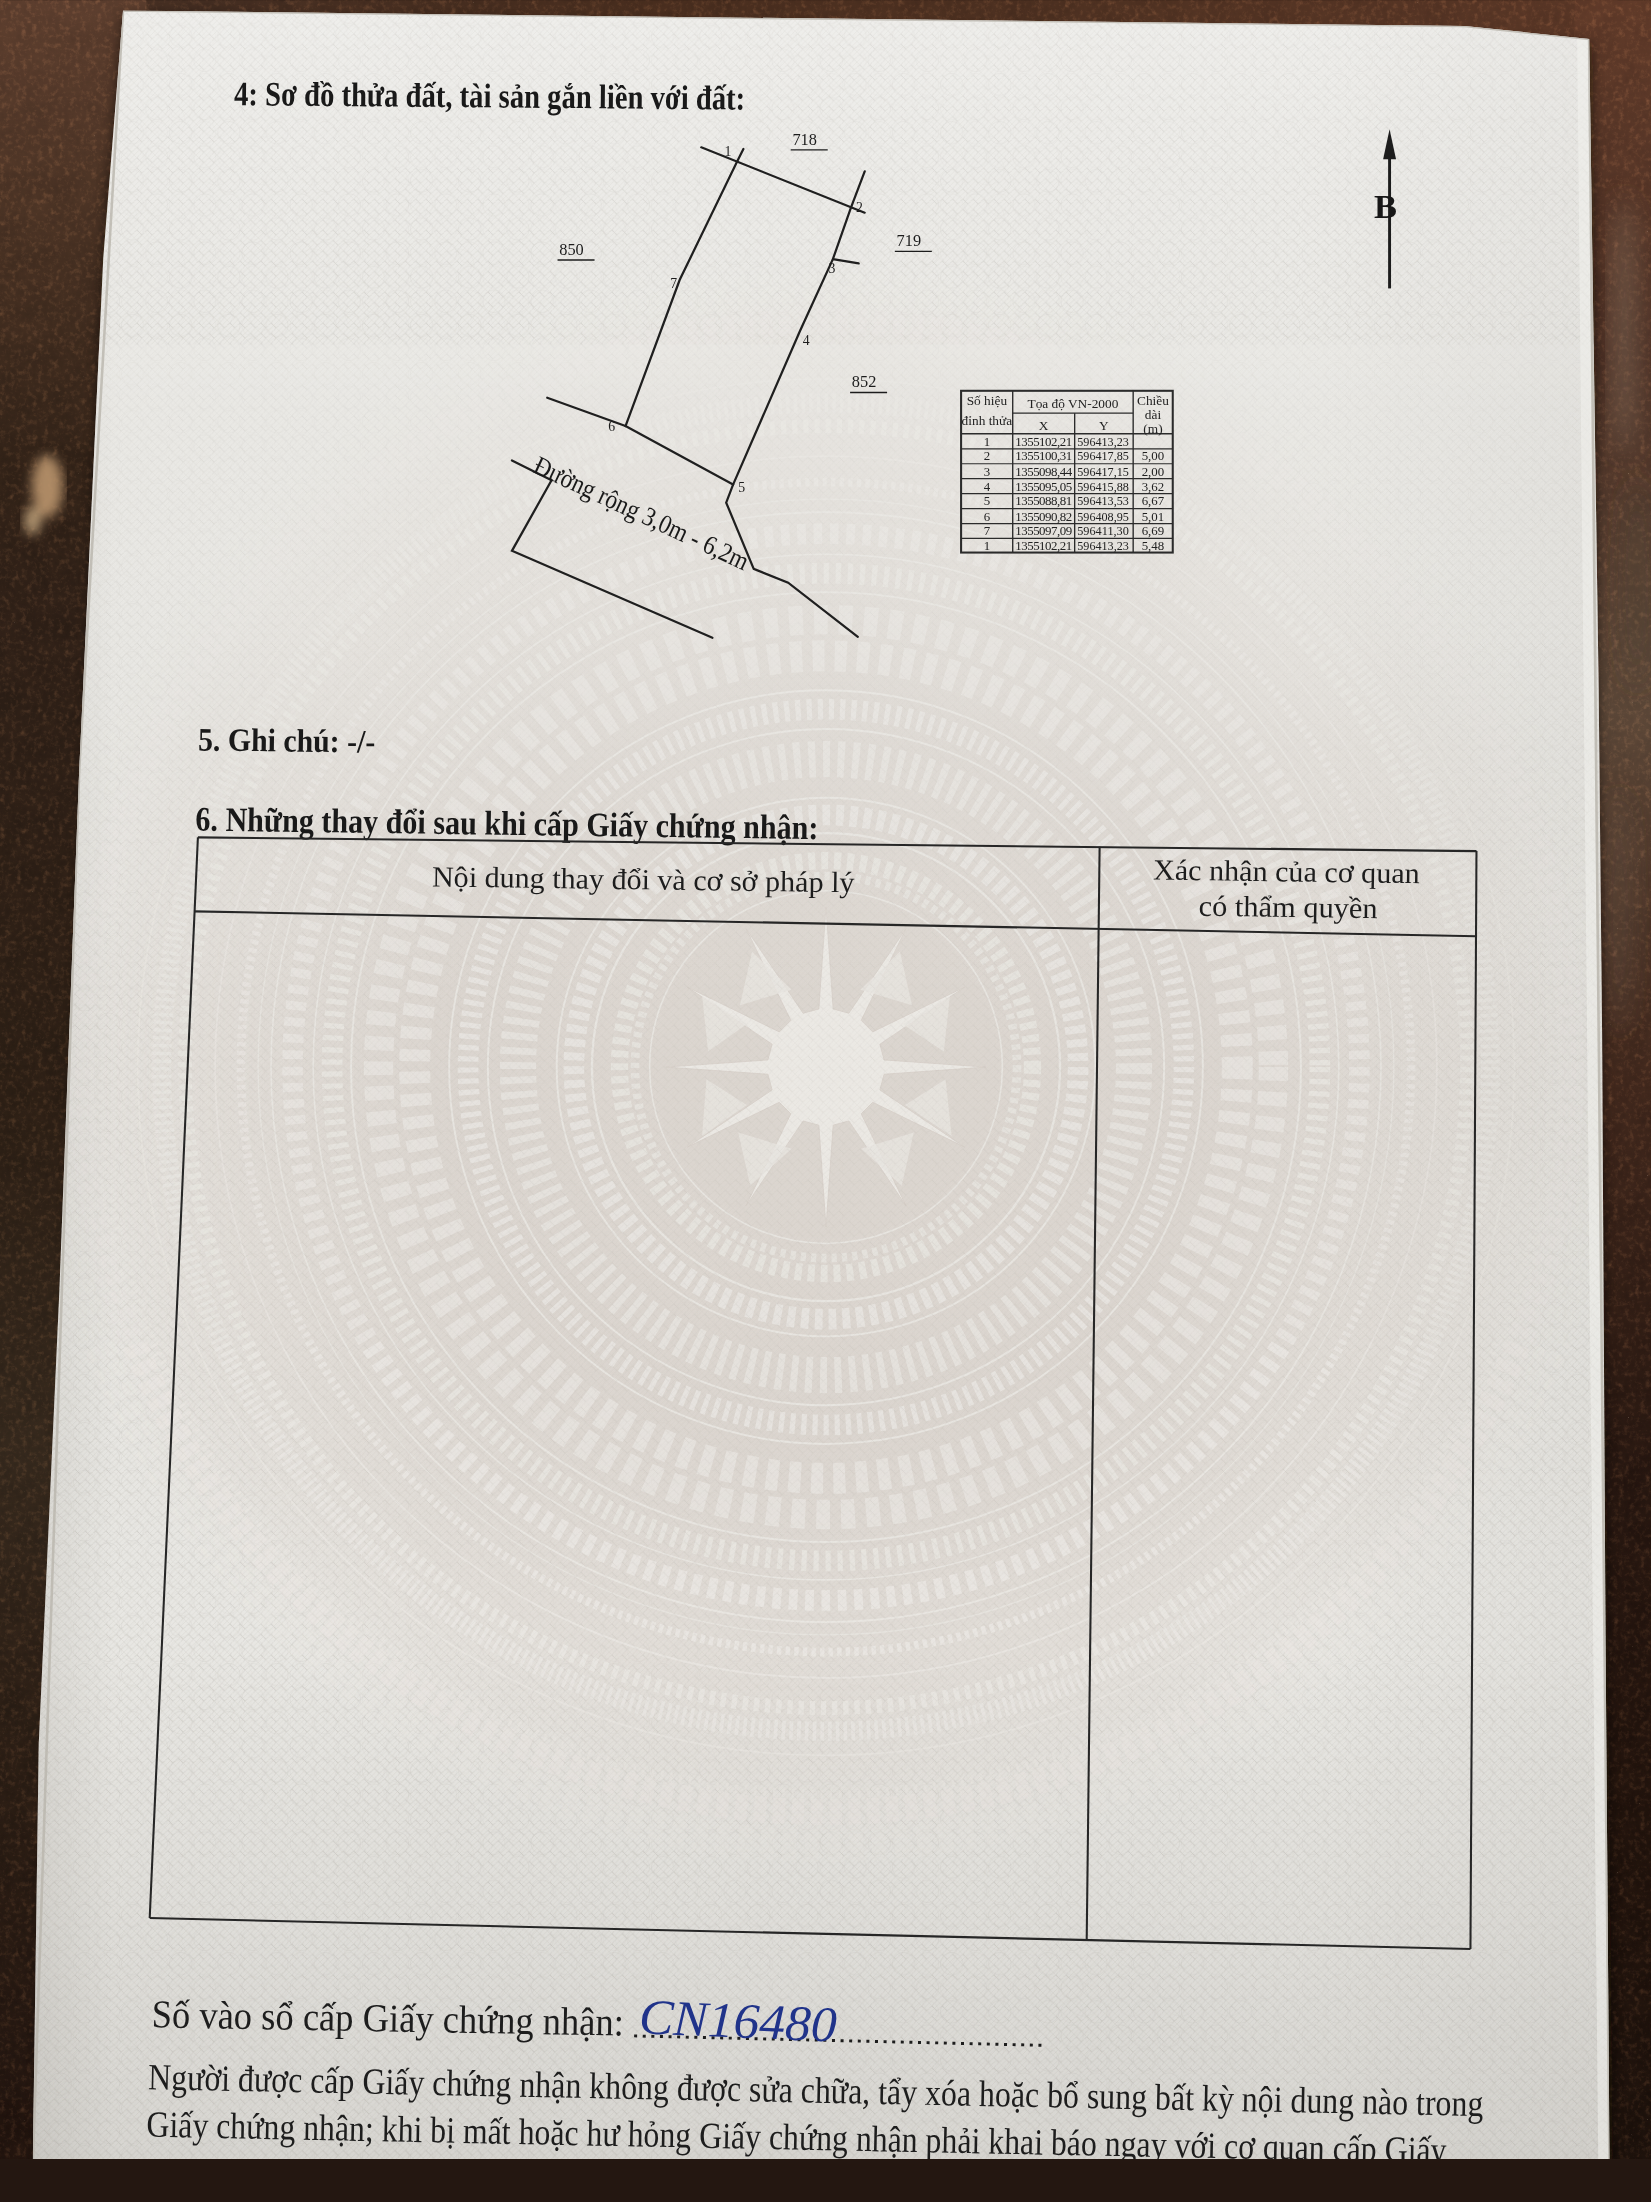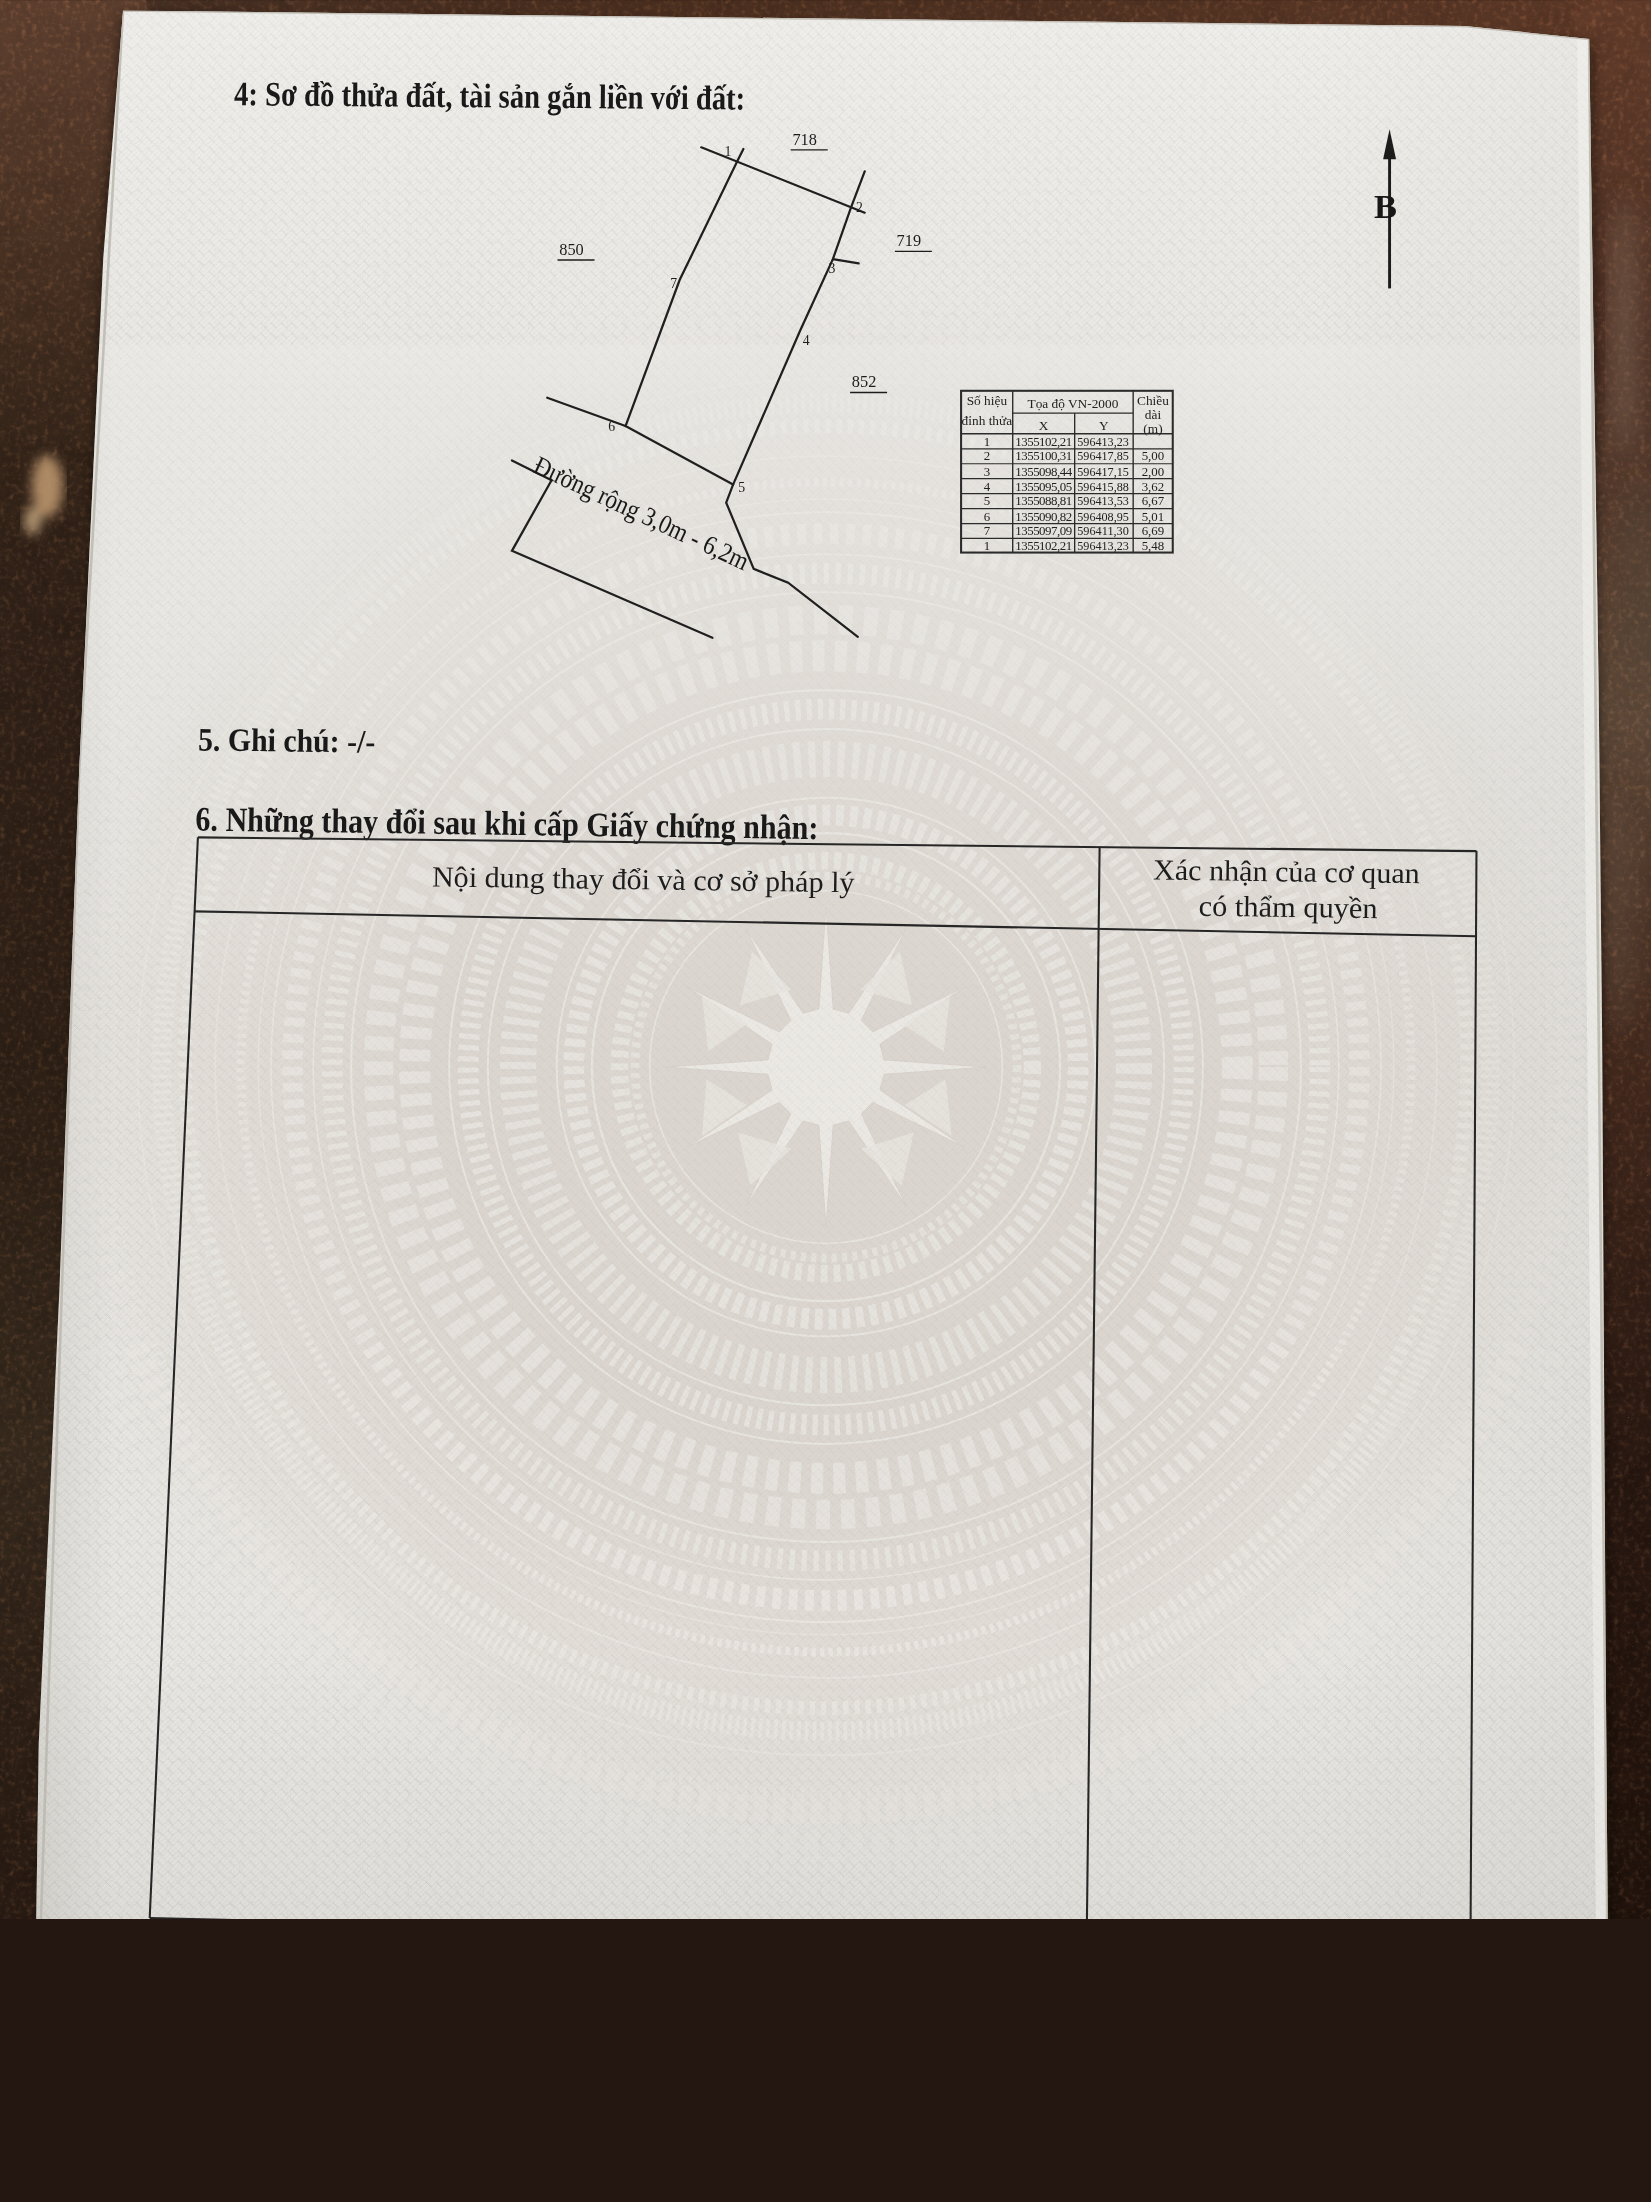--- a/index.html
+++ b/index.html
@@ -1,17 +1,17 @@
 <!DOCTYPE html>
 <html lang="vi" style="font-size:13.8px"><head>
 <meta charset="utf-8">
 <title>GCN</title>
 <style>
   html,body{margin:0;padding:0;background:#241711;}
-  .page{width:1652px;height:1919px;overflow:hidden;position:relative;font-family:"Liberation Serif",serif;}
+  .page{width:1652px;height:2159px;overflow:hidden;position:relative;font-family:"Liberation Serif",serif;}
   svg{display:block;}
   text{font-family:"Liberation Serif",serif;}
 </style>
 </head>
 <body>
 <div class="page">
 <svg width="1652" height="2203" viewBox="0 0 1920 2560" xmlns="http://www.w3.org/2000/svg">
 <defs>
   <filter id="gnoise" color-interpolation-filters="sRGB" x="0%" y="0%" width="100%" height="100%">
     <feTurbulence type="fractalNoise" baseFrequency="0.16" numOctaves="4" seed="5" result="t"></feTurbulence>

